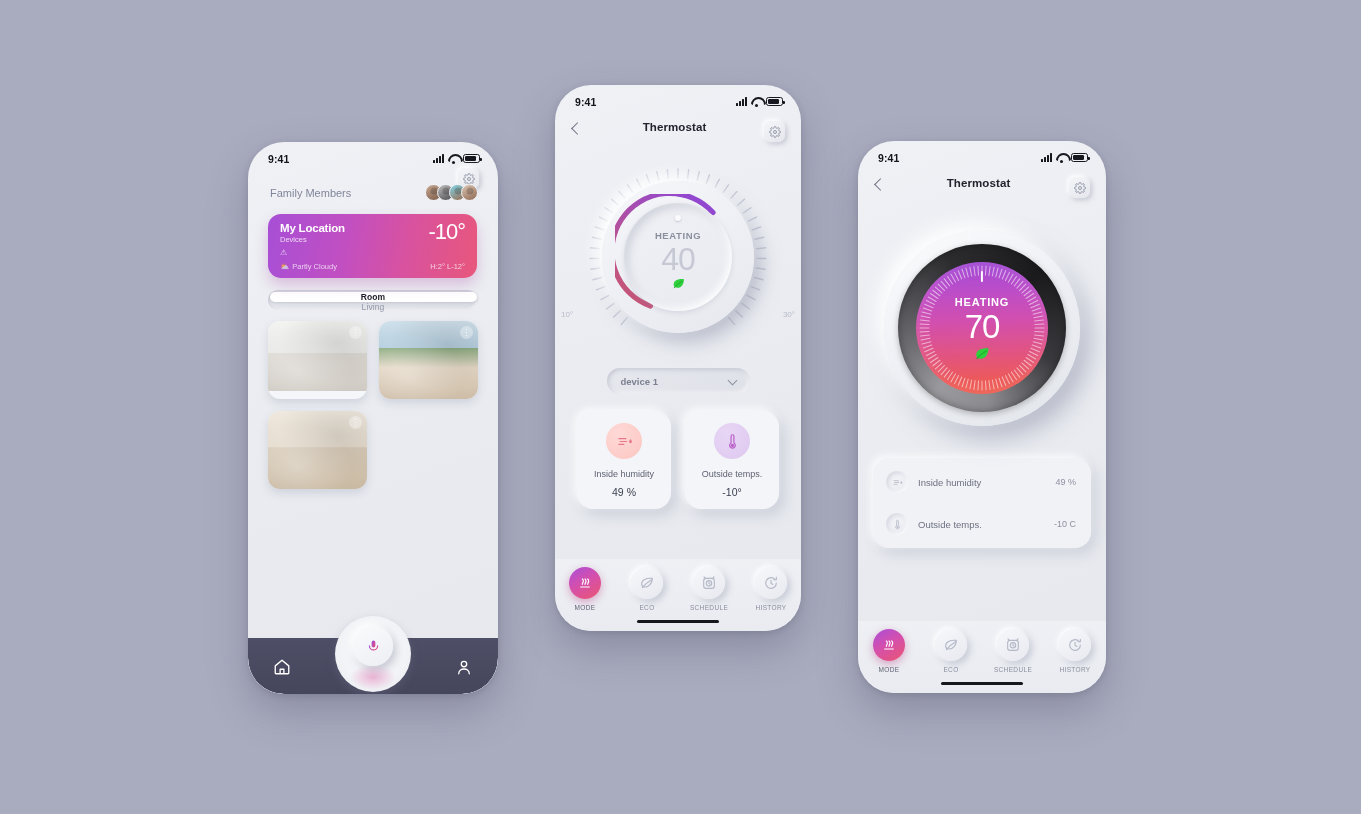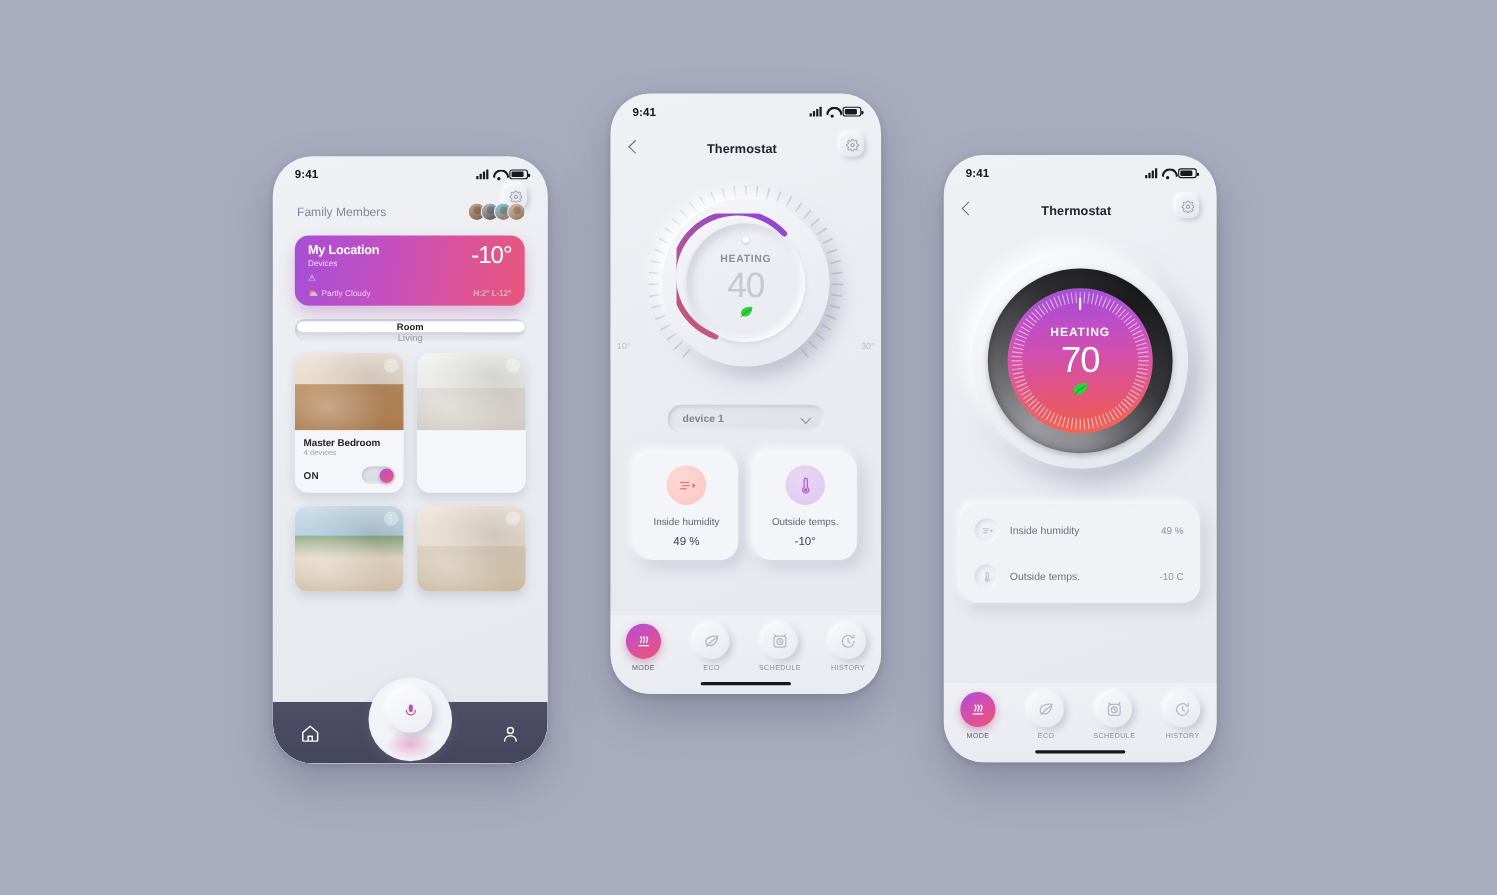--- a/index.html
+++ b/index.html
@@ -42,21 +42,21 @@
   }
   .wifi::after{
     content:""; position:absolute; left:4px; top:6.5px; width:3px; height:3px;
     background:#17171f; border-radius:50%;
   }
   .batt { width: 17px; height: 9px; border:1.3px solid #17171f; border-radius:2.6px; padding:1.2px; position:relative;}
   .batt::after{content:"";position:absolute;right:-3px;top:2.6px;width:1.6px;height:3.4px;background:#17171f;border-radius:0 1px 1px 0;}
   .batt span{display:block;height:100%;width:88%;background:#17171f;border-radius:1.2px;}
 
   
-  .navbar { display:flex; align-items:flex-end; justify-content:space-between; padding: 12px 16px 0 14px; }
+  .navbar { display:flex; align-items:flex-start; justify-content:space-between; padding: 12px 16px 0 14px; }
   .back-chevron {
     width: 16px; height: 16px; position: relative; cursor: pointer;
   }
   .back-chevron::before{
     content:""; position:absolute; left:4px; top:2.5px; width:8px; height:8px;
     border-left:1.7px solid #6d7180; border-bottom:1.7px solid #6d7180;
     transform: rotate(45deg);
   }
   .nav-title { font-size: 11.5px; font-weight: 700; color: #23232e; letter-spacing: .1px; }
   .gear-btn {
@@ -358,39 +358,20 @@
         <div class="w-hl">H:2°  L-12°</div>
       </div>
     </div>
 
     <div class="segment">
       <div class="seg-tab active">Room</div>
       <div class="seg-tab">Living</div>
     </div>
 
     <div class="rooms">
-      <div class="room-card">
-        <div class="room-img rimg-bed">
-          <div class="dots-btn">
-              <i></i>
-              <i></i>
-              <i></i>
-            </div>
-        </div>
-        <div class="room-body">
-          <div class="room-name">Master Bedroom</div>
-          <div class="room-sub">4 devices</div>
-          <div class="room-foot">
-            <div class="room-state">ON</div>
-            <div class="toggle on">
-                <span class="knob"></span>
-              </div>
-          </div>
-        </div>
-      </div>
 
       <div class="room-card">
         <div class="room-img rimg-liv">
           <div class="dots-btn">
               <i></i>
               <i></i>
               <i></i>
             </div>
         </div>
       </div>

